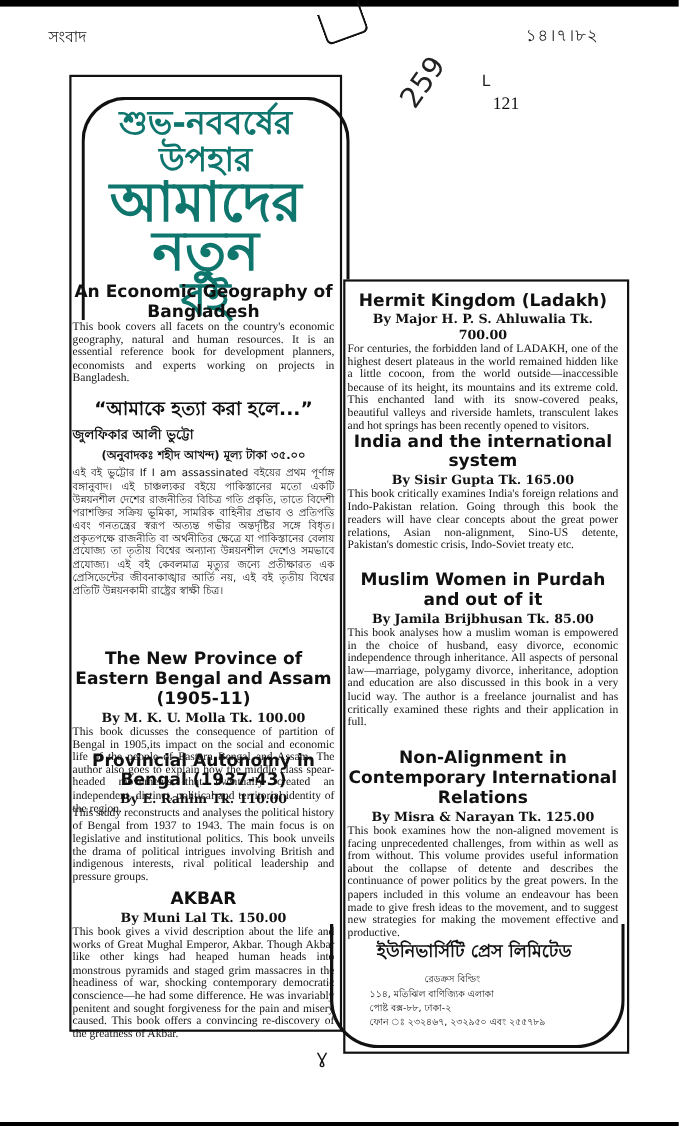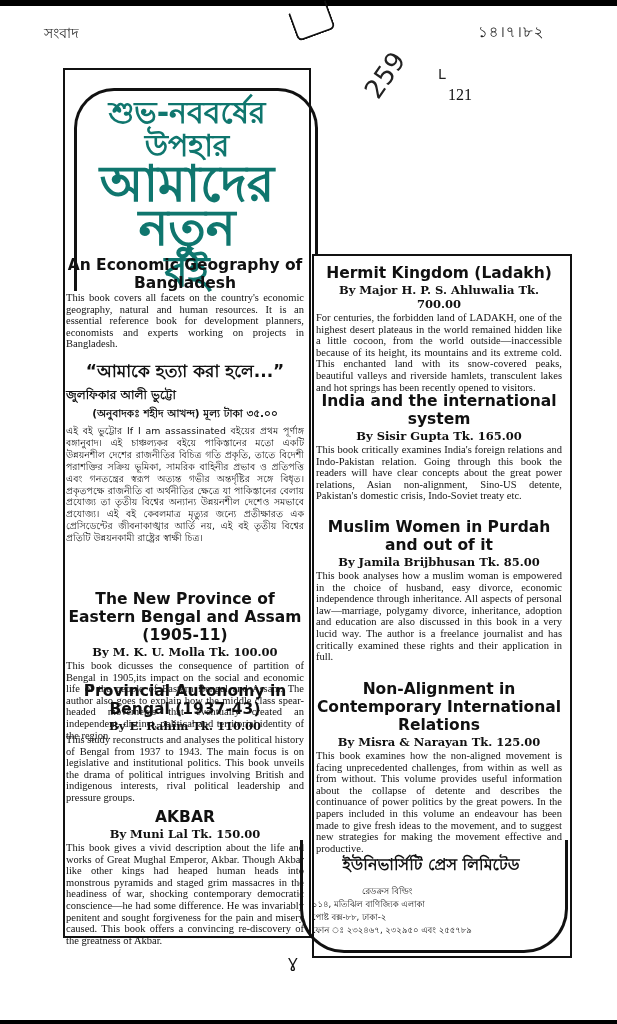--- a/index.html
+++ b/index.html
@@ -42,21 +42,21 @@
   .b-right { left:316px; width:246px; }
 
   .bengali-book { position:absolute; left:66px; top:358px; width:238px; font-family:"DejaVu Sans", sans-serif; }
   .bengali-book h2 { margin:0; text-align:center; font-size:17px; font-weight:bold; }
   .bengali-book .author { text-align:left; font-size:12px; font-weight:bold; }
   .bengali-book .trans { text-align:center; font-size:10.5px; font-weight:bold; }
   .bengali-book p { margin:2px 0 0; font-size:9.4px; line-height:11.9px; text-align:justify; }
 
   .publisher { position:absolute; left:300px; top:852px; width:262px; font-family:"DejaVu Sans", sans-serif; }
   .publisher .pname { text-align:center; font-weight:bold; font-size:16px; margin-bottom:6px; }
-  .publisher .addr { font-size:8.5px; line-height:13px; padding-left:12px; }
+  .publisher .addr { font-size:8.5px; line-height:13px; padding-left:36px; }
   .publisher .addr .indent { padding-left:50px; }
   .mark-y { position:absolute; left:288px; top:955px; font-family:"DejaVu Sans", sans-serif; font-size:14px; }
 </style>
 </head>
 <body>
 
 <div class="topbar"></div>
 <div class="clip"></div>
 
 <div class="hand h-source">সংবাদ</div>

